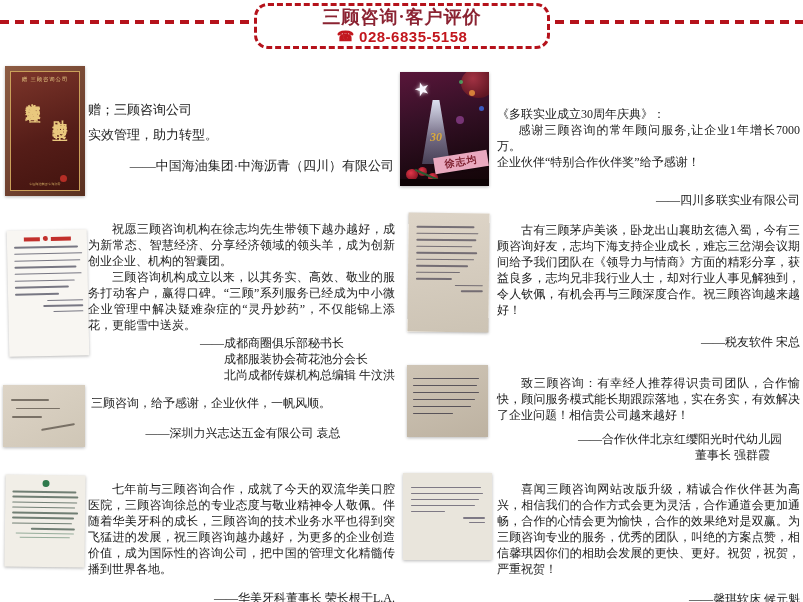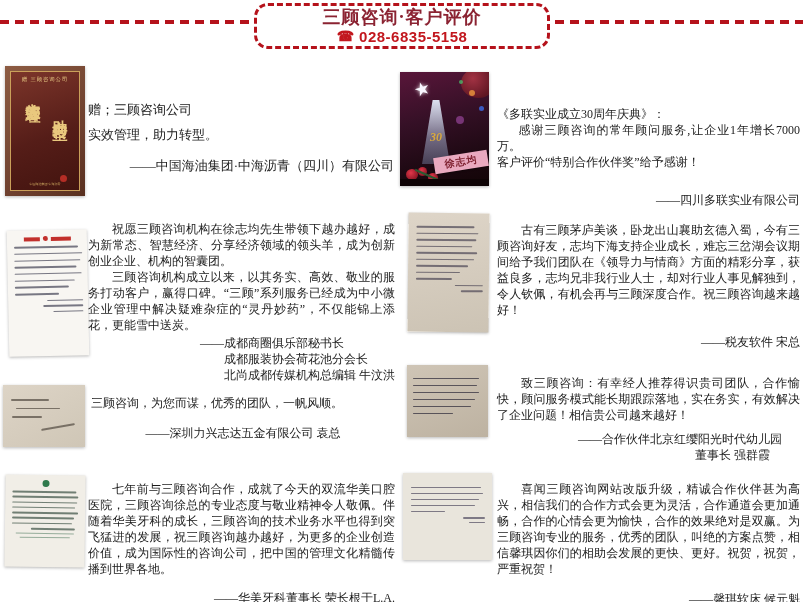--- a/index.html
+++ b/index.html
@@ -161,21 +161,21 @@
 
   <div class="img paper note3">
     <div>
       <div class="hl" style="width:38px;margin:14px 0 0 8px;"></div>
       <div class="hl" style="width:44px;margin:7px 0 0 13px;"></div>
       <div class="hl" style="width:30px;margin:7px 0 0 9px;"></div>
       <div class="hl" style="width:34px;margin:8px 0 0 38px;transform:rotate(-10deg);"></div>
     </div>
   </div>
   <div class="txt" style="left:91px;top:395px;width:304px;">
-    <p>三顾咨询，为您而谋，优秀的团队，一帆风顺。</p>
+    <p>三顾咨询，给予感谢，企业伙伴，一帆风顺。</p>
     <p class="sig" style="margin-top:14px;text-align:center;">——深圳力兴志达五金有限公司 袁总</p>
   </div>
 
   <div class="img paper letter4">
     <div class="logo-dot deco"></div>
     <div>
       <div class="hl" style="width:64px;"></div>
         <div class="hl" style="width:66px;"></div>
       <div class="hl" style="width:65px;"></div>
         <div class="hl" style="width:63px;"></div>
@@ -206,21 +206,21 @@
     <div class="rose deco" style="left:28px;bottom:4px;width:10px;height:9px;"></div>
     <div class="stem deco" style="left:14px;bottom:10px;"></div>
     <div class="banner">
       <span>徐志均</span>
     </div>
     <div class="tableedge deco"></div>
   </div>
   <div class="txt" style="left:497px;top:106px;width:303px;">
     <p>《多联实业成立30周年庆典》：</p>
     <p style="text-indent:1.8em;">感谢三顾咨询的常年顾问服务,让企业1年增长7000万。</p>
-    <p>客户评价“特别合作伙伴奖”给予感谢！</p>
+    <p>企业伙伴“特别合作伙伴奖”给予感谢！</p>
     <p class="sig" style="margin-top:22px;">——四川多联实业有限公司</p>
   </div>
 
   <div class="img paper letterR2">
     <div>
       <div class="hl" style="width:58px;"></div>
         <div class="hl" style="width:62px;"></div>
       <div class="hl" style="width:60px;"></div>
         <div class="hl" style="width:56px;"></div>
       <div class="hl" style="width:61px;"></div>

